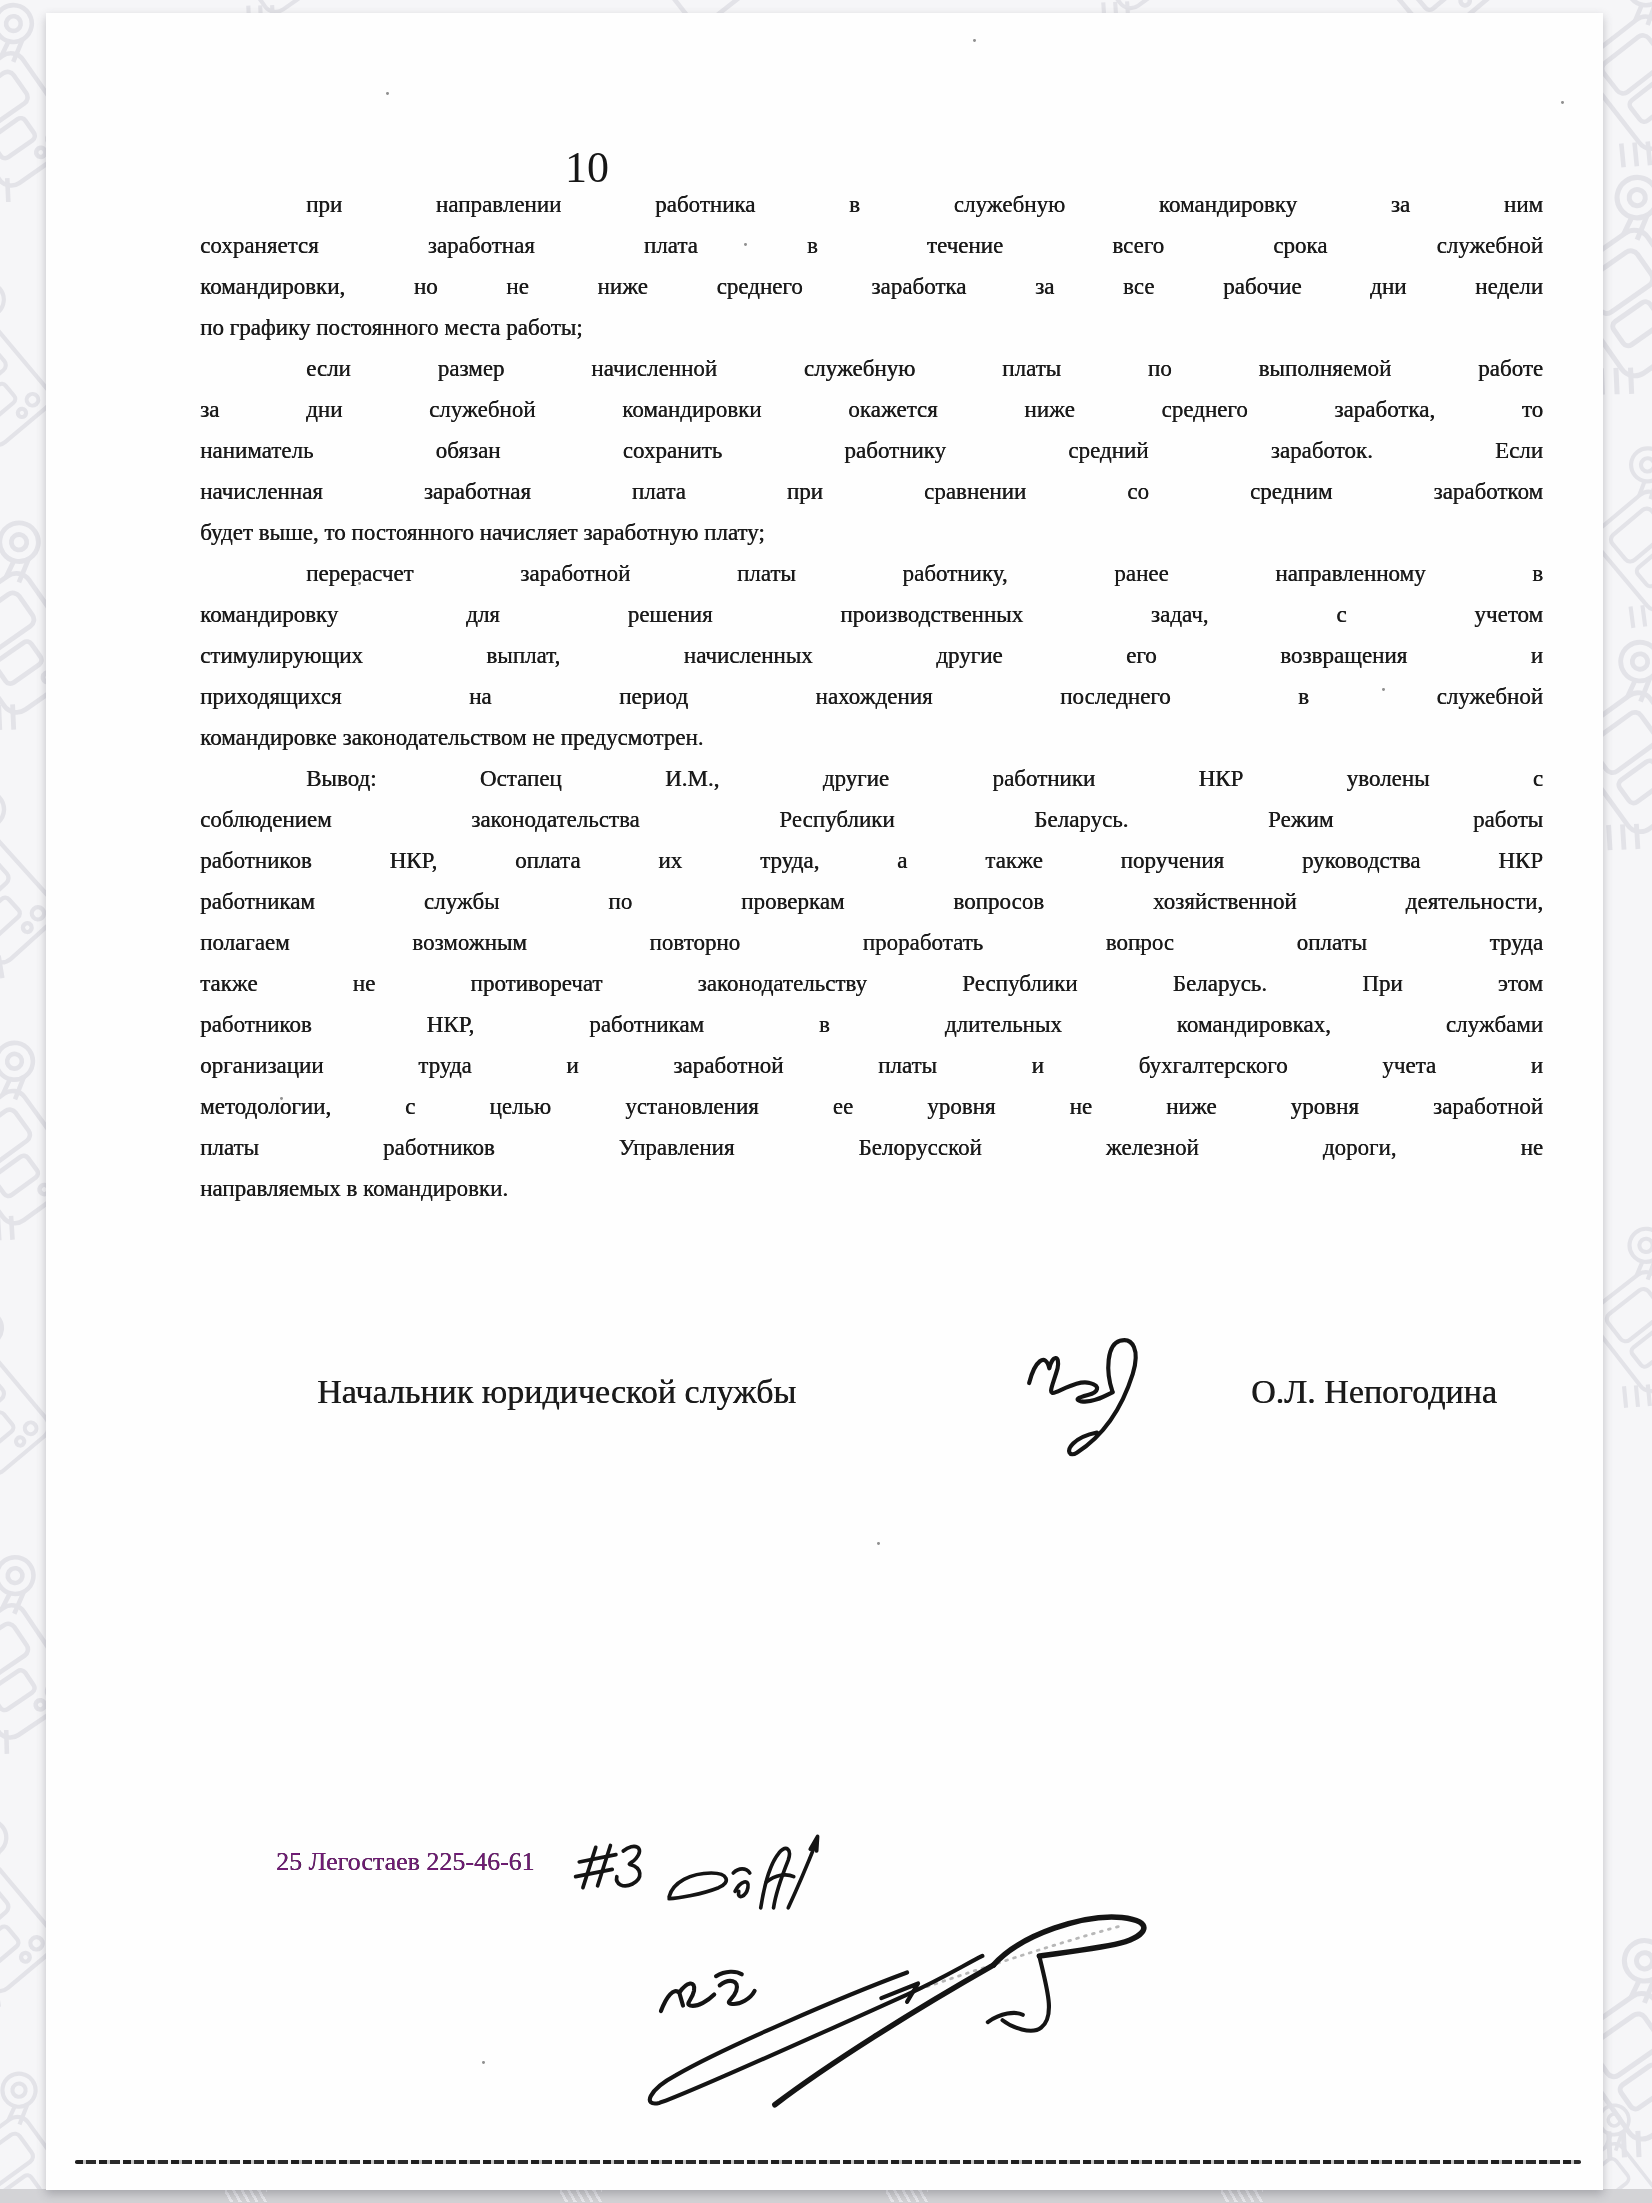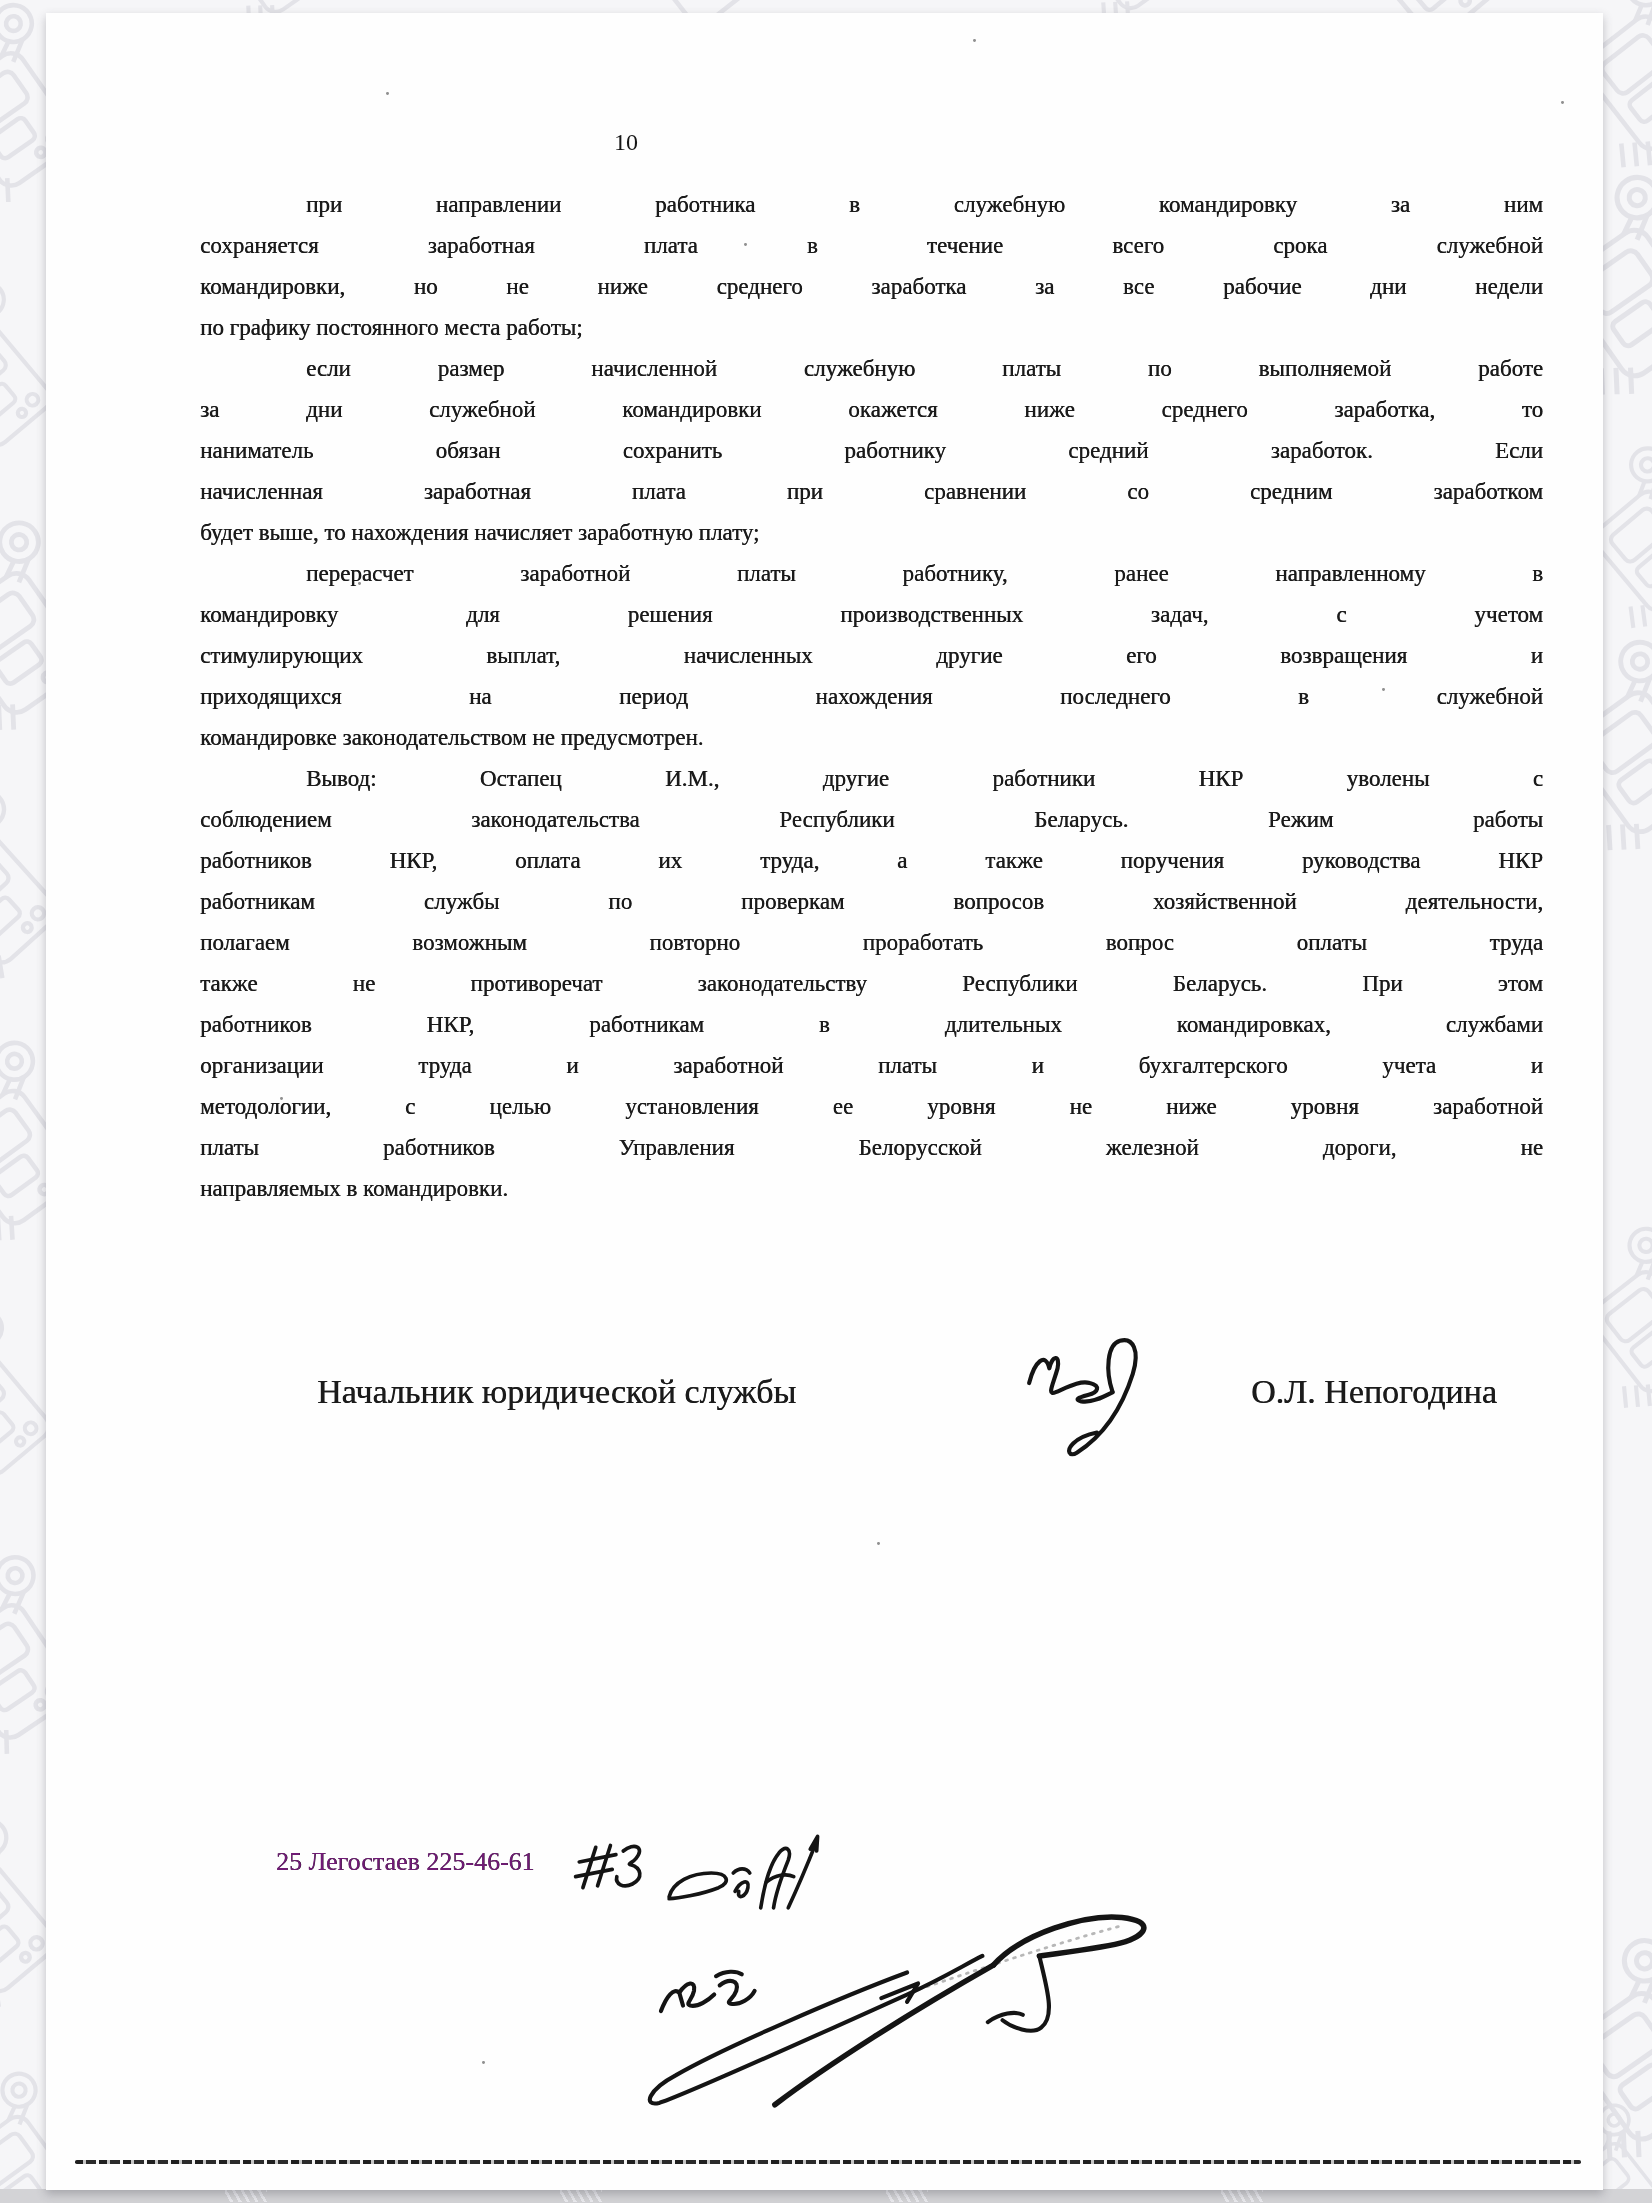--- a/index.html
+++ b/index.html
@@ -11,22 +11,22 @@
   .stage{position:absolute;inset:0;}
   .bg-pattern{position:absolute;left:0;top:0;width:1653px;height:2204px;}
   .bottom-band{position:absolute;left:0;top:2189px;width:1653px;height:14.7px;background:#d3d3d6;}
   .hatch{position:absolute;top:0.9px;width:42px;height:12px;
     background:repeating-linear-gradient(60deg,transparent 0 4.6px,#e9e9ed 4.6px 7.3px);}
   .sheet{
     position:absolute;left:46px;top:13px;width:1557px;height:2177px;
     background:#fefefe;box-shadow:0 3.7px 9.2px rgba(60,60,70,.30);
   }
   .page-number{
-    position:absolute;left:519px;top:109px;width:73px;
-    font-size:24px;line-height:41px;color:#161616;text-align:right;
+    position:absolute;left:519px;top:134px;width:73px;
+    font-size:44px;line-height:41px;color:#161616;text-align:left;
   }
   .body-text{
     position:absolute;left:154px;top:171px;width:1343px;
     font-size:23px;line-height:41px;color:#1b1b1b;
     text-shadow:0.4px 0 0 #1b1b1b;
   }
   .line{text-align:justify;text-align-last:justify;text-justify:inter-word;height:41px;}
   .line.first{padding-left:106px;}
   .line.last{text-align-last:left;}
   .sig-role{
@@ -110,21 +110,21 @@
 
     <div class="body-text" id="body-text">
         <div class="line first">при направлении работника в служебную командировку за ним</div>
         <div class="line">сохраняется заработная плата в течение всего срока служебной</div>
         <div class="line">командировки, но не ниже среднего заработка за все рабочие дни недели</div>
         <div class="line last">по графику постоянного места работы;</div>
         <div class="line first">если размер начисленной служебную платы по выполняемой работе</div>
         <div class="line">за дни служебной командировки окажется ниже среднего заработка, то</div>
         <div class="line">наниматель обязан сохранить работнику средний заработок. Если</div>
         <div class="line">начисленная заработная плата при сравнении со средним заработком</div>
-        <div class="line last">будет выше, то нахождения начисляет заработную плату;</div>
+        <div class="line last">будет выше, то постоянного начисляет заработную плату;</div>
         <div class="line first">перерасчет заработной платы работнику, ранее направленному в</div>
         <div class="line">командировку для решения производственных задач, с учетом</div>
         <div class="line">стимулирующих выплат, начисленных другие его возвращения и</div>
         <div class="line">приходящихся на период нахождения последнего в служебной</div>
         <div class="line last">командировке законодательством не предусмотрен.</div>
         <div class="line first">Вывод: Остапец И.М., другие работники НКР уволены с</div>
         <div class="line">соблюдением законодательства Республики Беларусь. Режим работы</div>
         <div class="line">работников НКР, оплата их труда, а также поручения руководства НКР</div>
         <div class="line">работникам службы по проверкам вопросов хозяйственной деятельности,</div>
         <div class="line">полагаем возможным повторно проработать вопрос оплаты труда</div>

